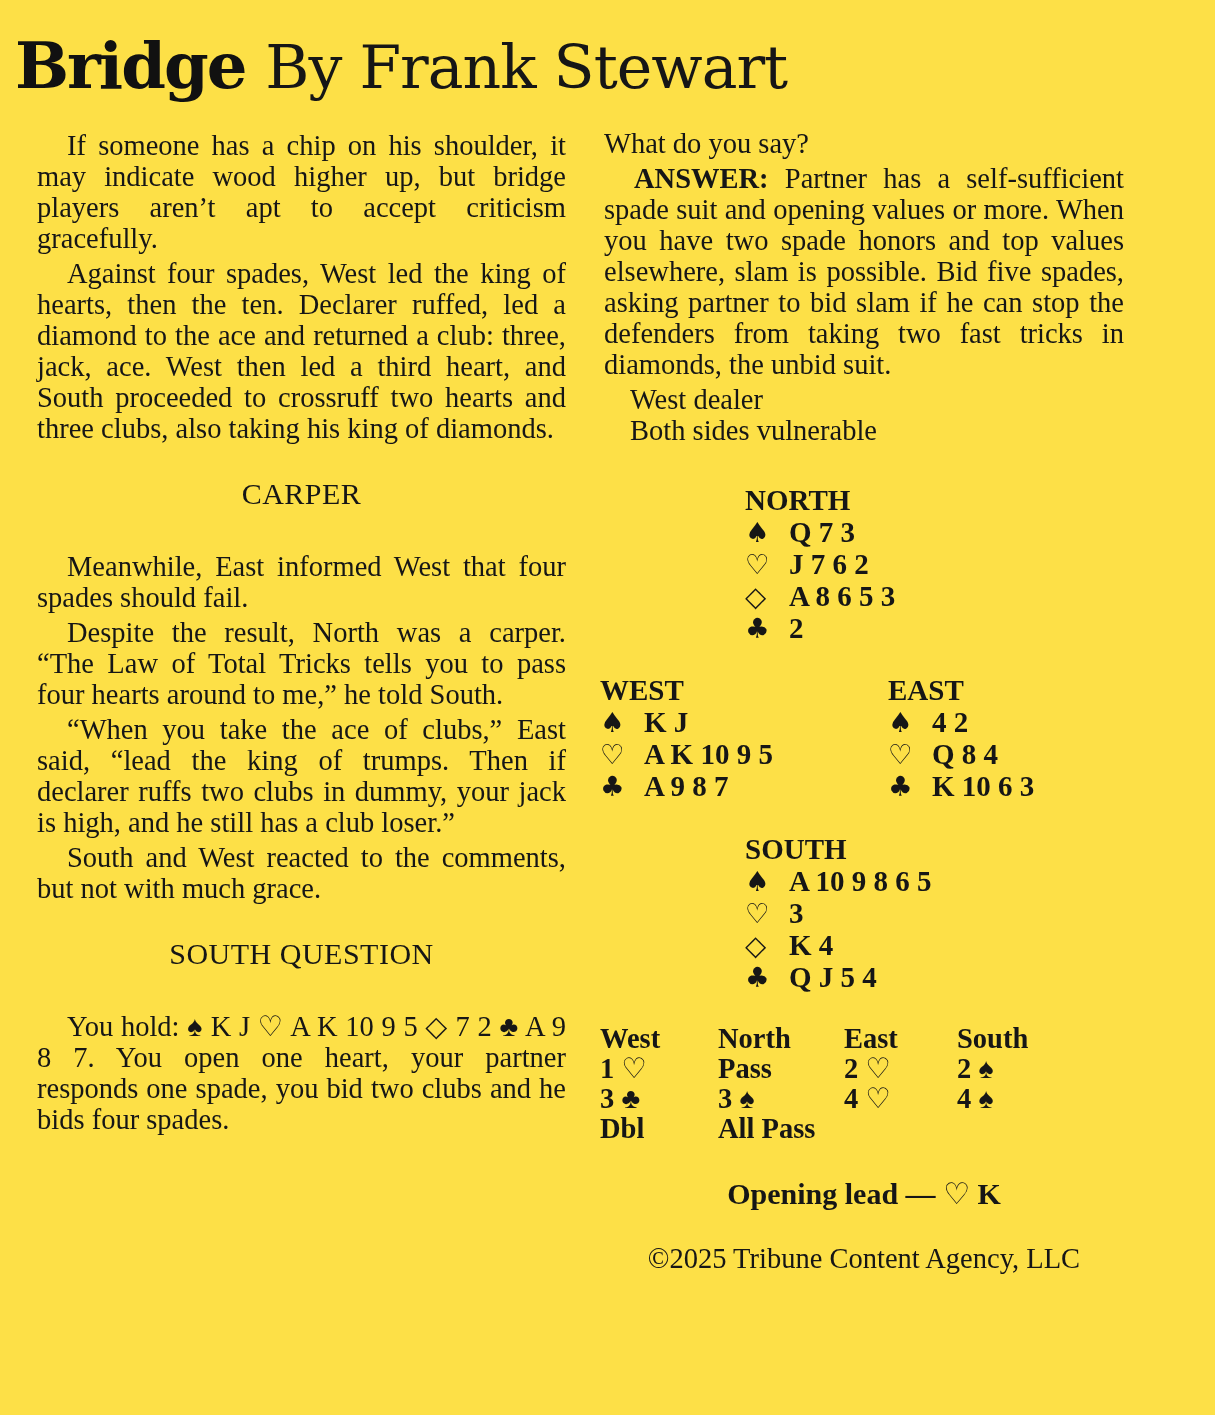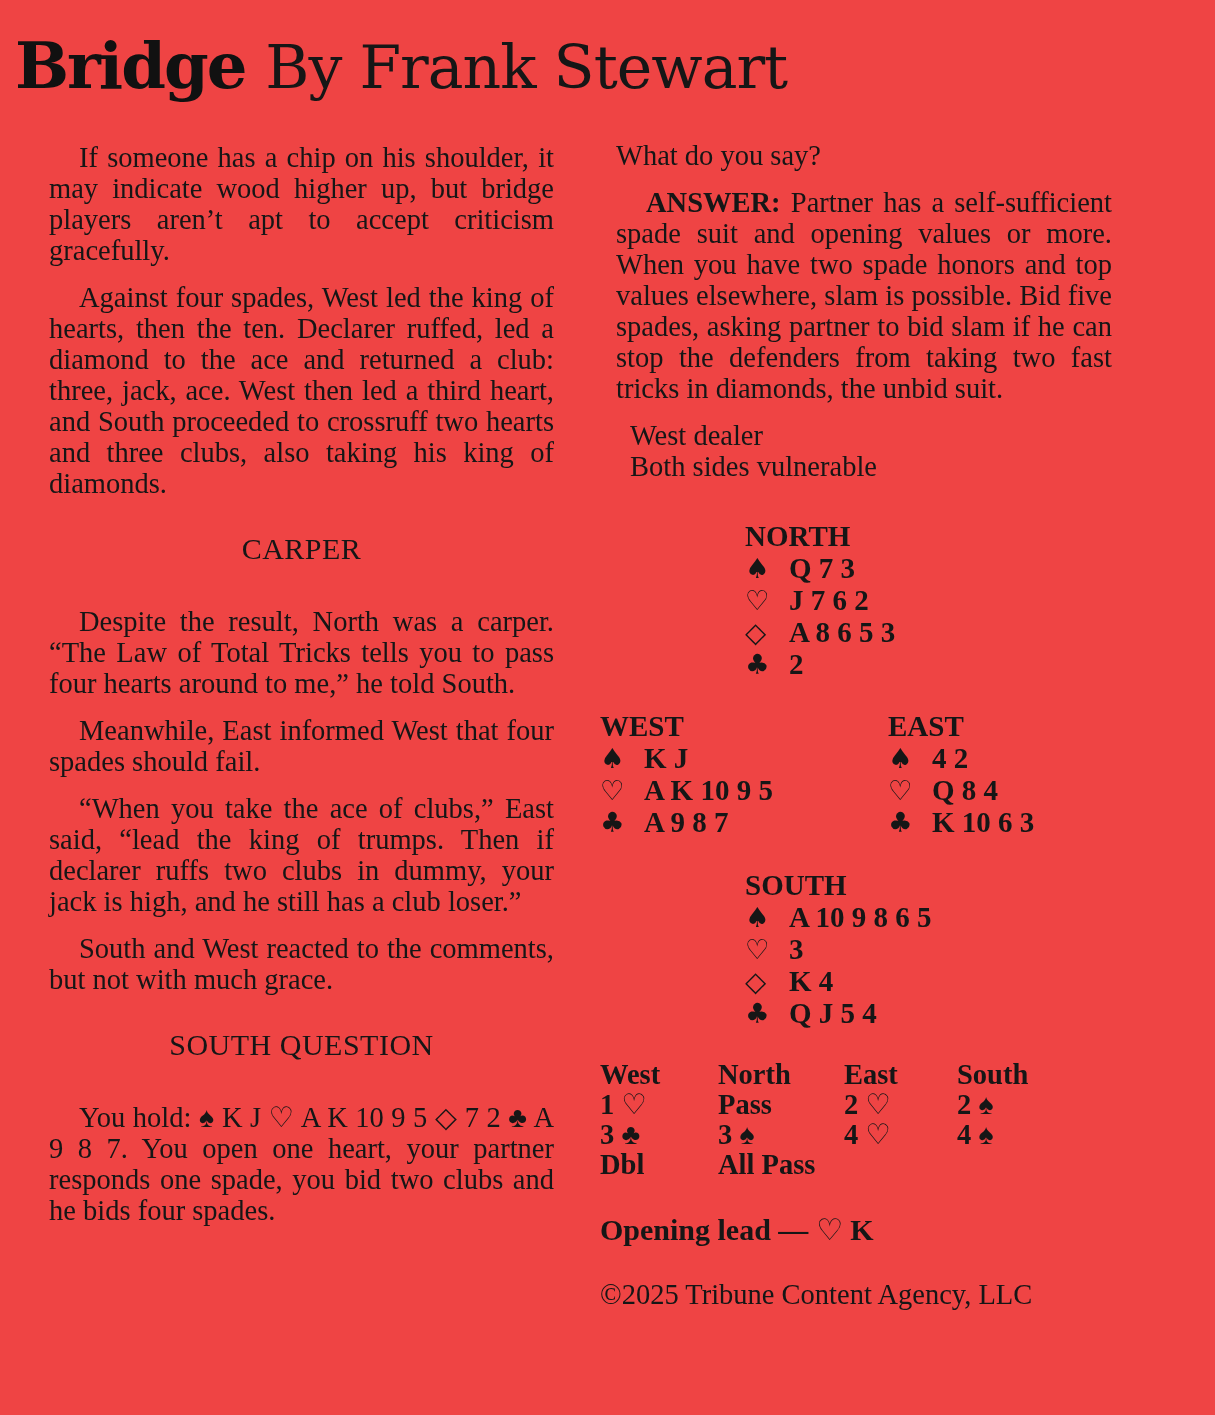--- a/index.html
+++ b/index.html
@@ -1,19 +1,19 @@
 <!DOCTYPE html>
 <html><head>
 <meta charset="utf-8">
 <style>
   html,body{margin:0;padding:0;background:#ffffff;}
   .page{
     position:relative;
     width:1215px;height:1415px;
-    background:#ef4444;
+    background:#fde047;
     color:#161616;
     font-family:"Liberation Serif","DejaVu Serif","DejaVu Sans",serif;
     overflow:hidden;
   }
   
   .masthead{
     position:absolute;left:15px;top:34px;
     display:flex;align-items:baseline;gap:20px;
     white-space:nowrap;
   }
@@ -30,21 +30,21 @@
   
   .col-left{
     position:absolute;left:33px;top:126px;width:537px;
     font-size:28.5px;line-height:31px;
   }
   .col-right{
     position:absolute;left:600px;top:124px;width:528px;
     font-size:28.5px;line-height:31px;
   }
   p.body{
-    margin:16px;text-align:justify;text-indent:30px;
+    margin:4px;text-align:justify;text-indent:30px;
   }
   p.noindent{text-indent:0;}
   h2.section{
     margin:34px 0 42px 0;
     text-align:center;font-size:30px;font-weight:normal;
     letter-spacing:.5px;
   }
   .plain-line{margin:0;text-indent:30px;}
   
   .deal{font-weight:bold;font-size:29px;line-height:32px;}
@@ -65,41 +65,42 @@
     margin-top:31px;
     display:grid;grid-template-columns:118px 126px 113px 171px;
     font-weight:bold;font-size:28.5px;line-height:30px;
     font-family:"Liberation Serif","DejaVu Sans",serif;
   }
   .bids span{white-space:nowrap;}
   
   .lead{
     margin-top:34px;font-weight:bold;font-size:30px;line-height:32px;
     font-family:"Liberation Serif","DejaVu Sans",serif;
+    text-align:center;
   }
   .copyright{
-    margin-top:33px;text-align:left;font-size:28.5px;line-height:31px;
+    margin-top:33px;text-align:center;font-size:28.5px;line-height:31px;
   }
 </style>
 </head>
 <body>
 
 <div class="page">
 
   <div class="masthead">
     <span class="title">Bridge</span>
     <span class="byline">By Frank Stewart</span>
   </div>
 
   <div class="col-left">
     <p class="body">If someone has a chip on his shoulder, it may indicate wood higher up, but bridge players aren’t apt to accept criticism gracefully.</p>
     <p class="body">Against four spades, West led the king of hearts, then the ten. Declarer ruffed, led a diamond to the ace and returned a club: three, jack, ace. West then led a third heart, and South proceeded to crossruff two hearts and three clubs, also taking his king of diamonds.</p>
     <h2 class="section">CARPER</h2>
+    <p class="body">Meanwhile, East informed West that four spades should fail.</p>
     <p class="body">Despite the result, North was a carper. “The Law of Total Tricks tells you to pass four hearts around to me,” he told South.</p>
-    <p class="body">Meanwhile, East informed West that four spades should fail.</p>
     <p class="body">“When you take the ace of clubs,” East said, “lead the king of trumps. Then if declarer ruffs two clubs in dummy, your jack is high, and he still has a club loser.”</p>
     <p class="body">South and West reacted to the comments, but not with much grace.</p>
     <h2 class="section">SOUTH QUESTION</h2>
     <p class="body">You hold: ♠ K J  ♡ A K 10 9 5  ◇ 7 2  ♣ A 9 8 7. You open one heart, your partner responds one spade, you bid two clubs and he bids four spades.</p>
   </div>
 
   <div class="col-right">
     <p class="body noindent">What do you say?</p>
     <p class="body"><b>ANSWER:</b> <span>Partner has a self-sufficient spade suit and opening values or more. When you have two spade honors and top values elsewhere, slam is possible. Bid five spades, asking partner to bid slam if he can stop the defenders from taking two fast tricks in diamonds, the unbid suit.</span></p>
     <p class="plain-line">West dealer</p>

